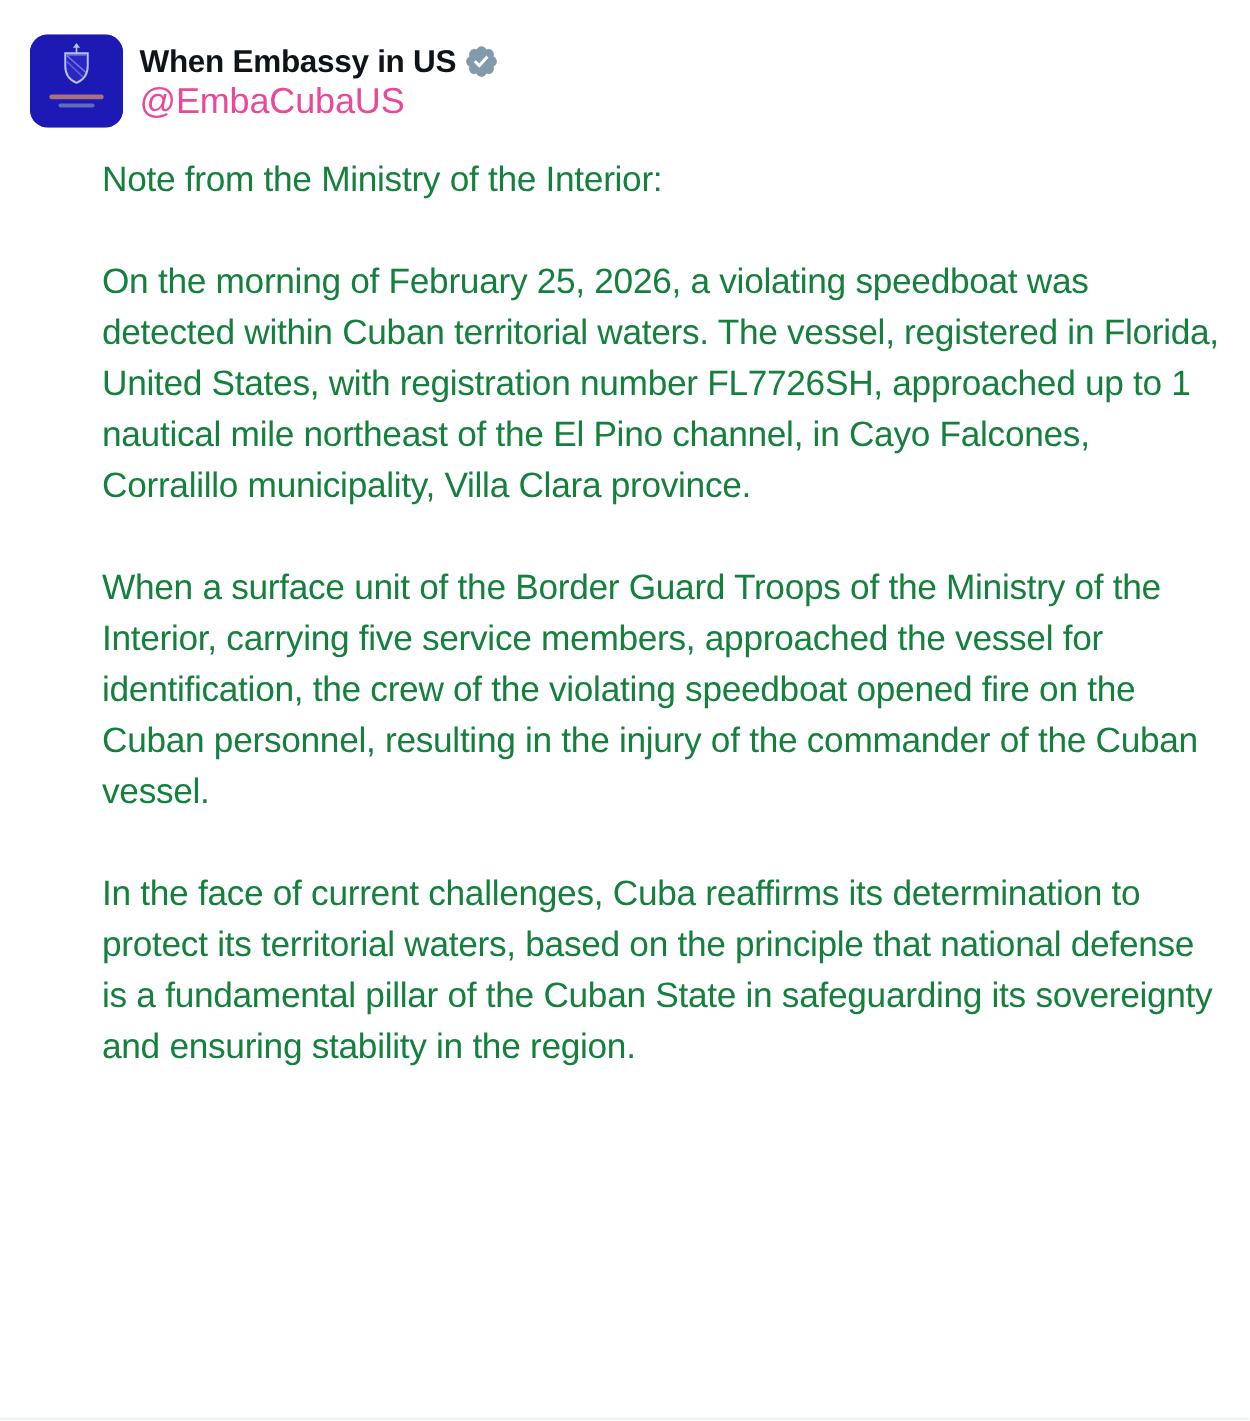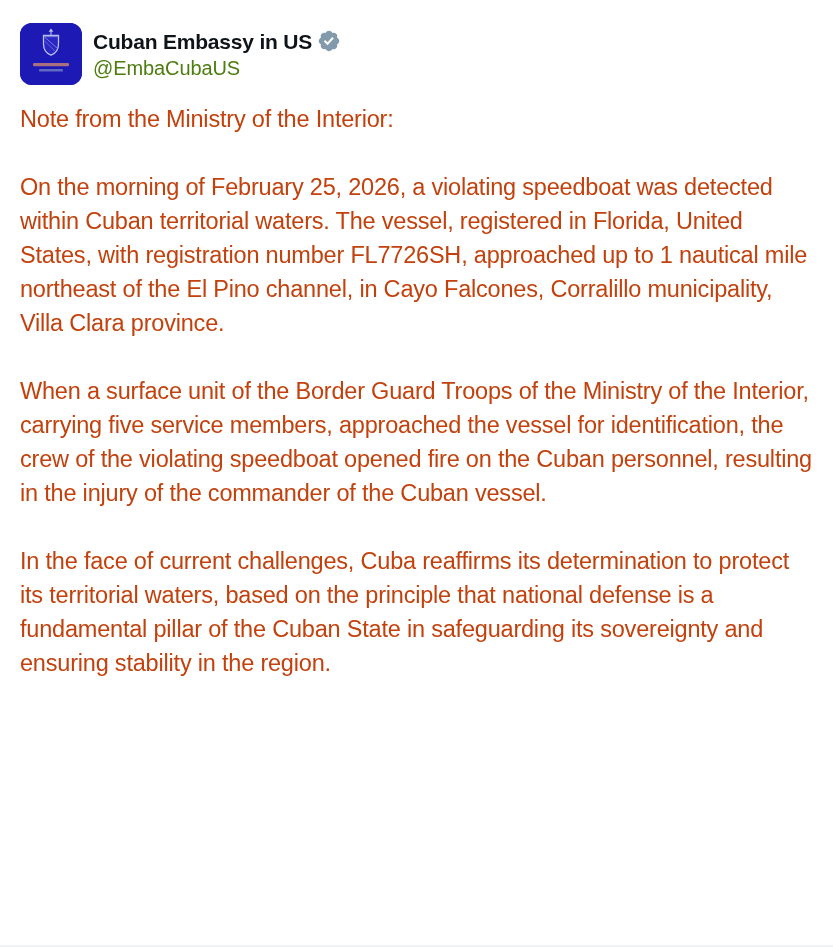--- a/index.html
+++ b/index.html
@@ -55,32 +55,33 @@
     cursor: pointer;
   }
   .verified {
     margin-left: 5px;
     display: inline-flex;
     align-items: center;
     cursor: pointer;
   }
   .verified svg { width: 24px; height: 24px; }
   .handle {
-    font-size: 20px;
+    font-size: 24px;
     line-height: 26px;
-    color: #4d7c0f;
+    color: #ec4899;
     letter-spacing: -0.1px;
     cursor: pointer;
   }
   .post-body {
     margin-top: 17px;
     font-size: 23.5px;
     line-height: 34px;
     letter-spacing: -0.2px;
-    color: #c2410c;
+    color: #15803d;
+    margin-left: 48px;
   }
   .post-body p {
     margin: 0 0 34px 0;
   }
   .post-body p:last-child {
     margin-bottom: 12px;
   }
 </style>
 </head>
 <body>
@@ -101,21 +102,21 @@
         <path d="M24.5 18 L35.5 28.5" stroke="#8f99e8" stroke-width="1" opacity="0.55"></path>
         <path d="M24.5 13.5 h13" stroke="#8f99e8" stroke-width="1.4" opacity="0.6"></path>
 
         <rect x="13" y="40" width="36" height="3.2" rx="1.2" fill="#b97a7a" opacity="0.9"></rect>
         <rect x="19" y="46" width="24" height="2.6" rx="1.2" fill="#8d97c7" opacity="0.65"></rect>
       </svg>
     </div>
 
     <div class="names">
       <div class="name-row">
-        <span class="display-name">Cuban Embassy in US</span>
+        <span class="display-name">When Embassy in US</span>
         <span class="verified">
           <svg viewBox="0 0 24 24" aria-hidden="true">
             <path fill="#829aab" fill-rule="evenodd" clip-rule="evenodd" d="M22.25 12c0-1.43-.88-2.67-2.19-3.34.46-1.39.2-2.9-.81-3.91s-2.52-1.27-3.91-.81c-.66-1.31-1.91-2.19-3.34-2.19s-2.67.88-3.33 2.19c-1.4-.46-2.91-.2-3.92.81s-1.26 2.52-.8 3.91c-1.31.67-2.2 1.91-2.2 3.34s.89 2.67 2.2 3.34c-.46 1.39-.21 2.9.8 3.91s2.52 1.26 3.91.81c.67 1.31 1.91 2.19 3.34 2.19s2.68-.88 3.34-2.19c1.39.45 2.9.2 3.91-.81s1.27-2.52.81-3.91c1.31-.67 2.19-1.91 2.19-3.34zm-11.71 4.2L6.8 12.46l1.41-1.42 2.26 2.26 4.8-5.23 1.47 1.36-6.2 6.77z"></path>
           </svg>
         </span>
       </div>
       <div class="handle">@EmbaCubaUS</div>
     </div>
 
   </header>

